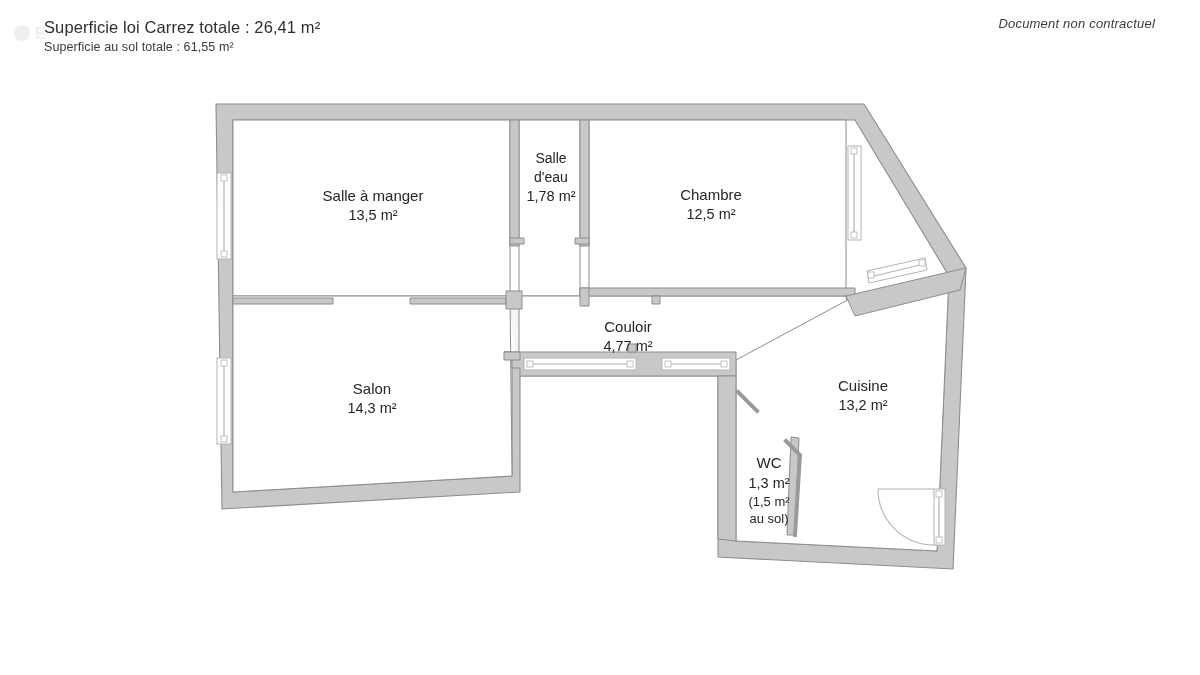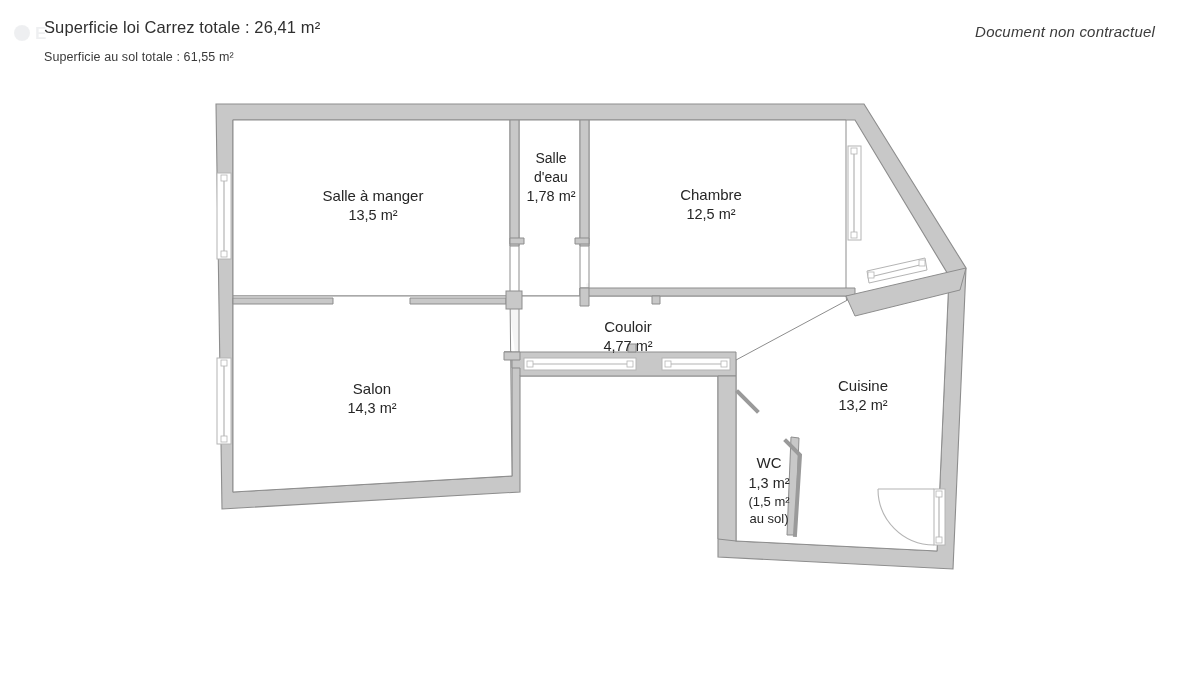--- a/index.html
+++ b/index.html
@@ -31,27 +31,27 @@
     font-size: 16.5px;
     color: #2f2f2f;
     letter-spacing: 0.1px;
     white-space: nowrap;
   }
   .hl-line2 {
     font-size: 12.5px;
     color: #3a3a3a;
     letter-spacing: 0.1px;
     white-space: nowrap;
-    margin-top: 12px;
+    margin-top: 2px;
   }
   .header-right {
     position: absolute;
     right: 45px;
-    top: 23px;
-    font-size: 15px;
+    top: 16px;
+    font-size: 13px;
     font-style: italic;
     color: #3b3b3b;
     letter-spacing: 0.2px;
     white-space: nowrap;
   }
   
   .watermark-mark {
     position: absolute;
     left: 14px;
     top: 22px;

